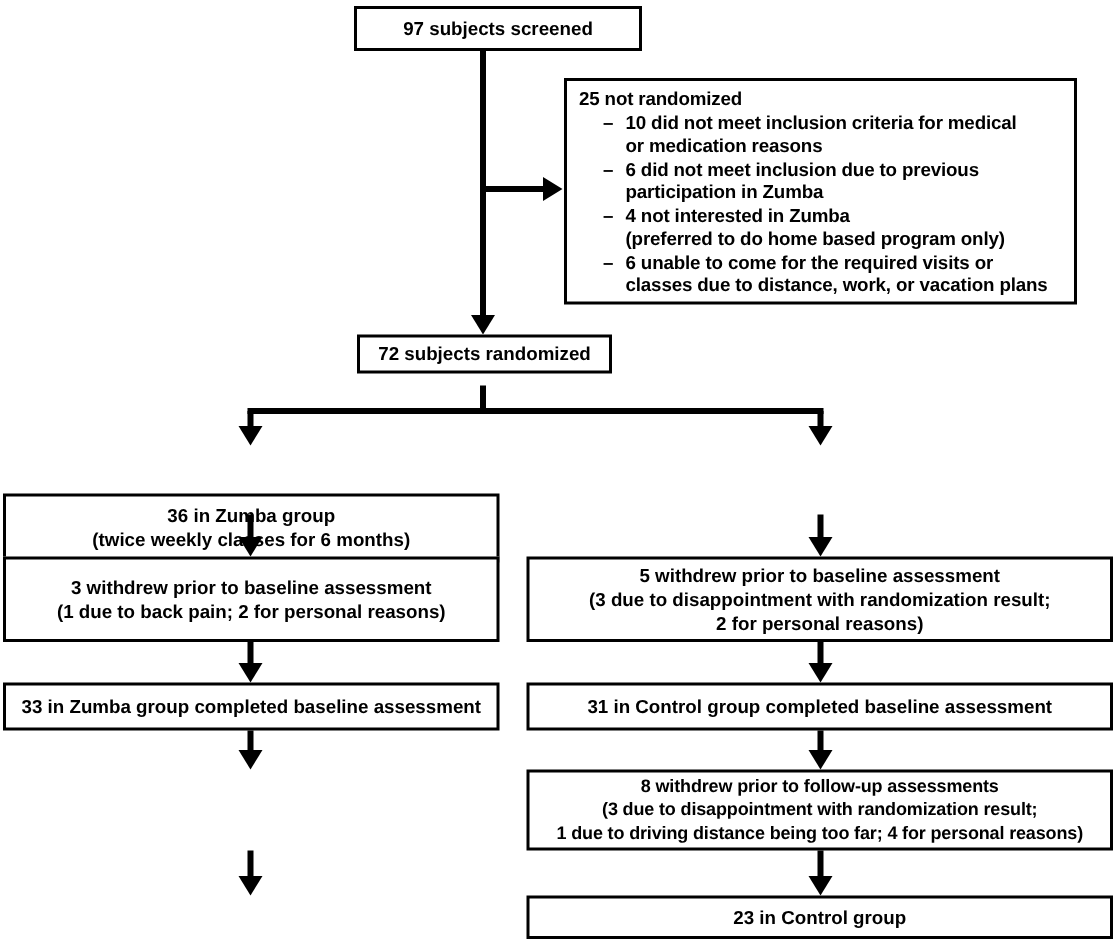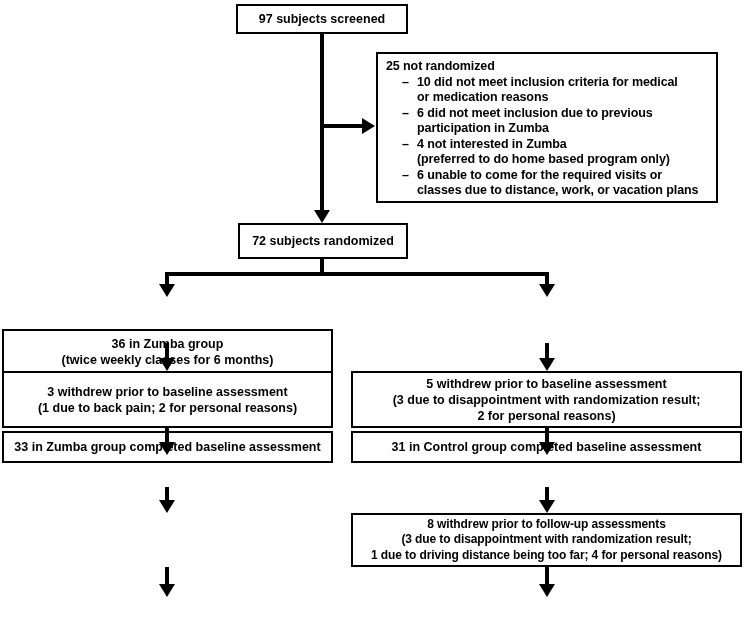--- a/index.html
+++ b/index.html
@@ -55,30 +55,30 @@
   .excl-title { margin: 0; }
   .excl-item { display: flex; padding-left: 16px; }
   .excl-dash { width: 15px; flex: none; }
   .excl-text { white-space: pre-line; }
 
   
   .col-left  { left: 2px;   width: 331px; }
   .col-right { left: 351px; width: 391px; }
   .r1 { top: 297px; height: 46px; margin-top: 32px; }
   .r2 { top: 371px; height: 57px; }
-  .r3 { top: 431px; height: 32px; }
+  .r3 { top: 455px; height: 32px; }
   .r4 { top: 513px; height: 54px; }
   .r5 { top: 597px; height: 29px; }
 </style>
 </head>
 <body>
 
 <div class="canvas">
 
-  <div class="box" style="left:236px; top:4px; width:172px; height:30px;">97 subjects screened</div>
+  <div class="box" style="left:236px; top:4px; width:192px; height:30px;">97 subjects screened</div>
 
   <div class="line" style="left:320px; top:34px; width:4px; height:176px;"></div>
   <div class="tri-down" style="left:314px; top:210px;"></div>
 
   <div class="line" style="left:322px; top:124px; width:40px; height:4px;"></div>
   <div class="tri-right" style="left:362px; top:118px;"></div>
 
   <div class="box box-exclusions" style="left:376px; top:52px; width:342px; height:151px;">
     <div class="excl-title">25 not randomized</div>
     <div class="excl-item">
@@ -96,21 +96,21 @@
       <span class="excl-text">4 not interested in Zumba
 (preferred to do home based program only)</span>
     </div>
     <div class="excl-item">
       <span class="excl-dash">–</span>
       <span class="excl-text">6 unable to come for the required visits or
 classes due to distance, work, or vacation plans</span>
     </div>
   </div>
 
-  <div class="box" style="left:238px; top:223px; width:170px; height:36px;">72 subjects randomized</div>
+  <div class="box" style="left:238px; top:223px; width:170px; height:26px;">72 subjects randomized</div>
 
   <div class="line" style="left:320px; top:257px; width:4px; height:17px;"></div>
   <div class="line" style="left:165px; top:272px; width:384px; height:4px;"></div>
   <div class="line" style="left:165px; top:274px; width:4px; height:11px;"></div>
   <div class="tri-down" style="left:159px; top:284px;"></div>
   <div class="line" style="left:545px; top:274px; width:4px; height:11px;"></div>
   <div class="tri-down" style="left:539px; top:284px;"></div>
 
   <div class="box col-left r1">36 in Zumba group
 (twice weekly classes for 6 months)</div>
@@ -118,20 +118,21 @@
 (1 due to back pain; 2 for personal reasons)</div>
   <div class="box col-left r3">33 in Zumba group completed baseline assessment</div>
 
   <div class="box col-right r2">5 withdrew prior to baseline assessment
 (3 due to disappointment with randomization result;
 2 for personal reasons)</div>
   <div class="box col-right r3">31 in Control group completed baseline assessment</div>
   <div class="box col-right r4 dense">8 withdrew prior to follow-up assessments
 (3 due to disappointment with randomization result;
 1 due to driving distance being too far; 4 for personal reasons)</div>
+  <div class="box col-right r5">23 in Control group</div>
 
   <div class="line" style="left:165px; top:343px; width:4px; height:15px;"></div>
   <div class="tri-down" style="left:159px; top:358px;"></div>
 
   <div class="line" style="left:165px; top:428px; width:4px; height:14px;"></div>
   <div class="tri-down" style="left:159px; top:442px;"></div>
 
   <div class="line" style="left:165px; top:487px; width:4px; height:13px;"></div>
   <div class="tri-down" style="left:159px; top:500px;"></div>
 

